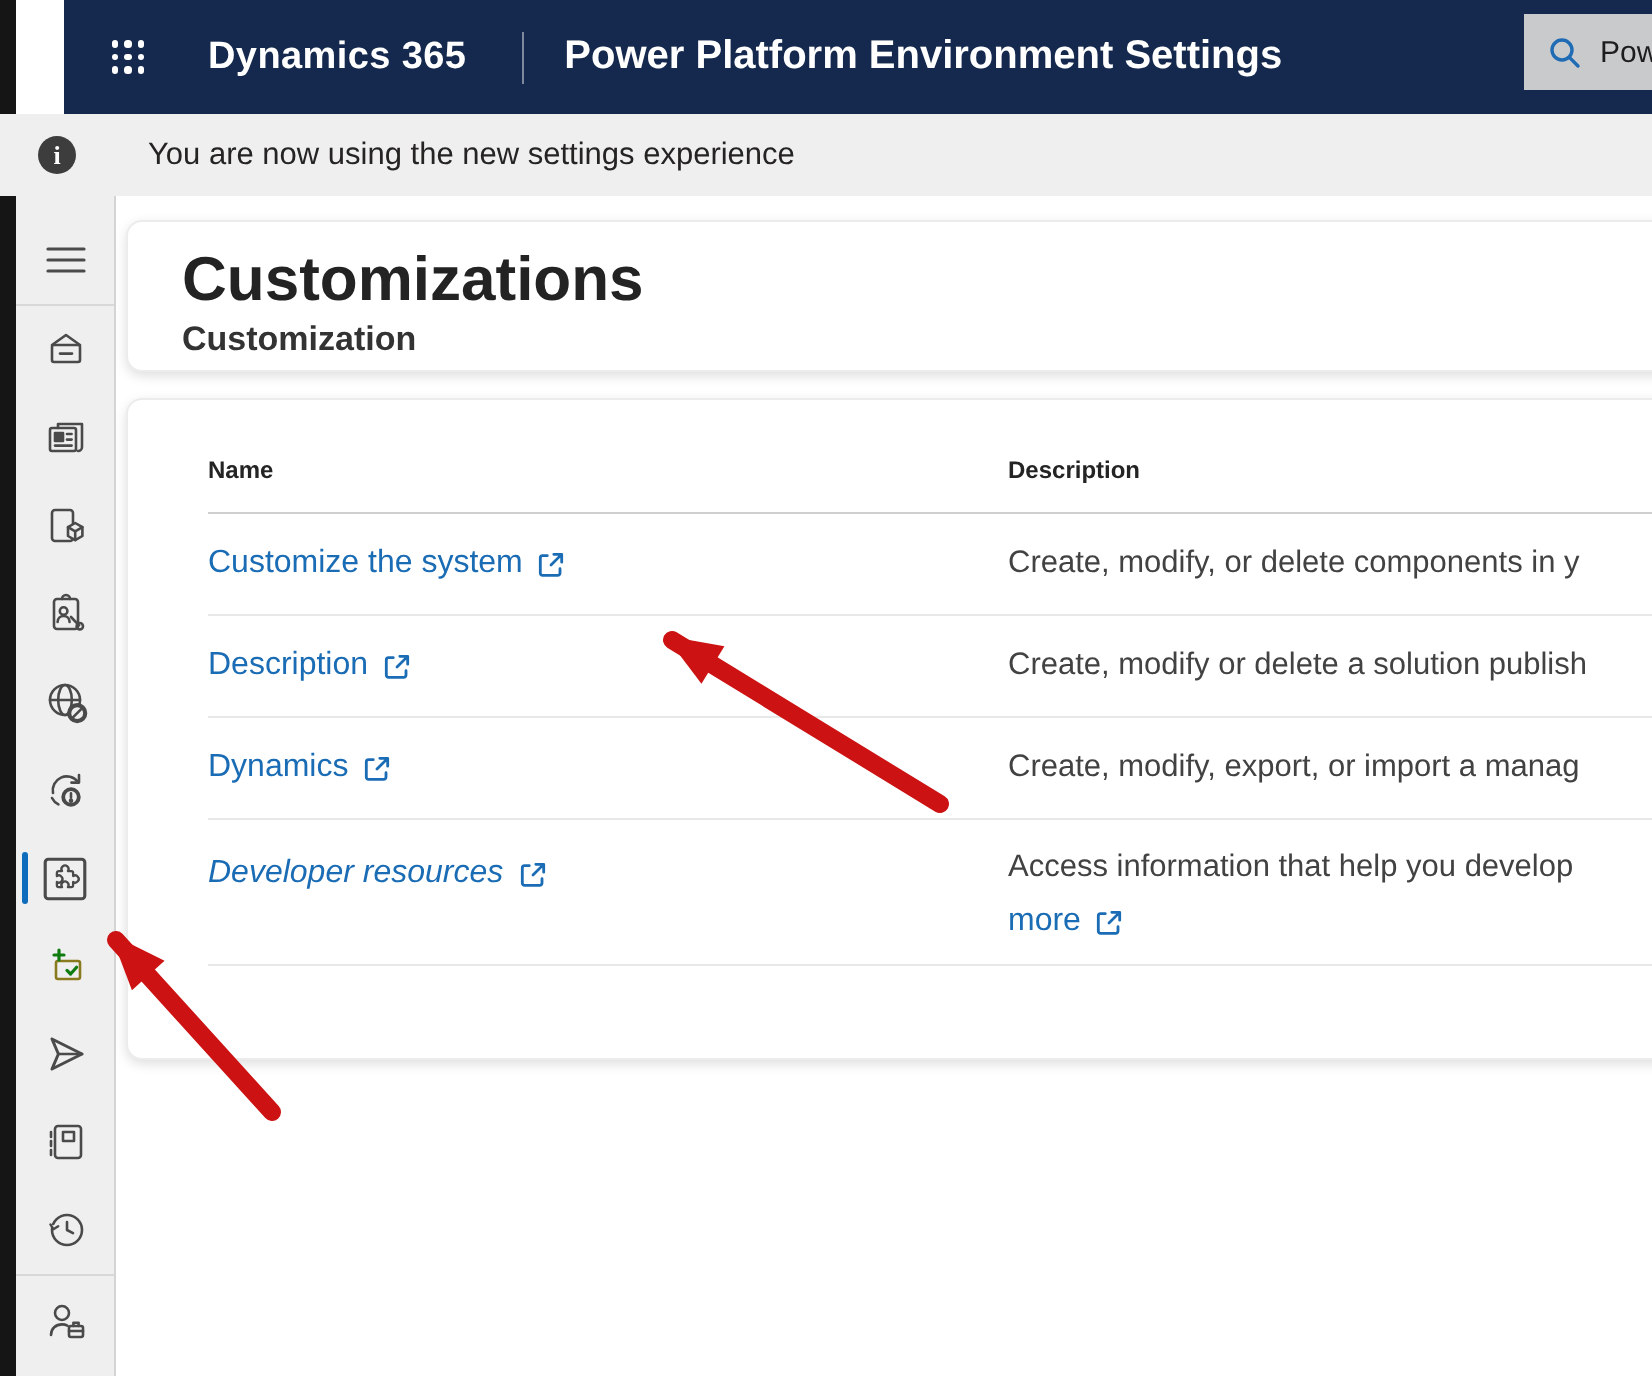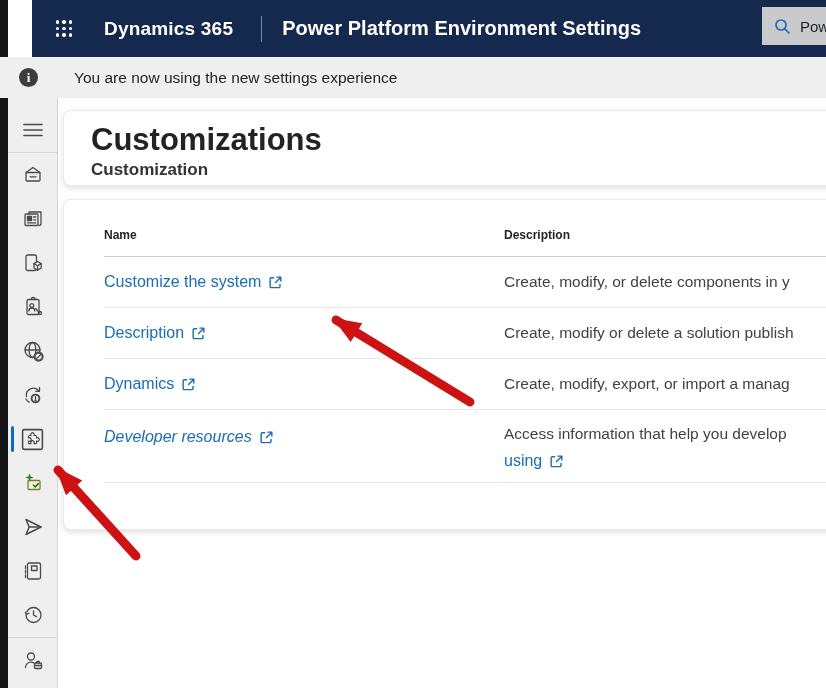--- a/index.html
+++ b/index.html
@@ -267,21 +267,21 @@
         <span>Developer resources</span>
         <svg class="ext-icon" viewBox="0 0 16 16">
           <path d="M6 3 H3.5 a1.2 1.2 0 0 0 -1.2 1.2 v8.1 a1.2 1.2 0 0 0 1.2 1.2 h8.1 a1.2 1.2 0 0 0 1.2-1.2 V10"></path>
           <path d="M9.5 2.3 h4.2 v4.2 M13.4 2.6 L8 8"></path>
         </svg>
           </a>
       </div>
       <div>
         <div class="cell-desc">Access information that help you develop</div>
         <div class="desc-line2"><a class="link">
-          <span>using</span>
+          <span>more</span>
           <svg class="ext-icon" viewBox="0 0 16 16">
             <path d="M6 3 H3.5 a1.2 1.2 0 0 0 -1.2 1.2 v8.1 a1.2 1.2 0 0 0 1.2 1.2 h8.1 a1.2 1.2 0 0 0 1.2-1.2 V10"></path>
             <path d="M9.5 2.3 h4.2 v4.2 M13.4 2.6 L8 8"></path>
           </svg>
             </a>
         </div>
       </div>
     </div>
   </div>
 </div>

